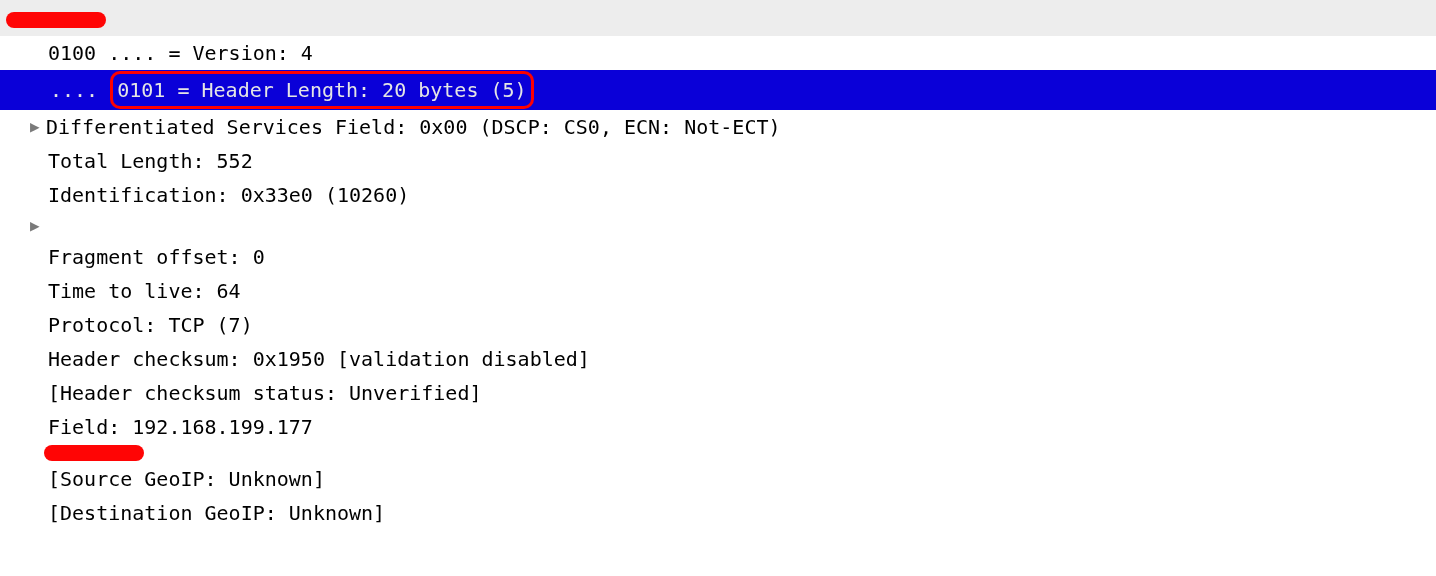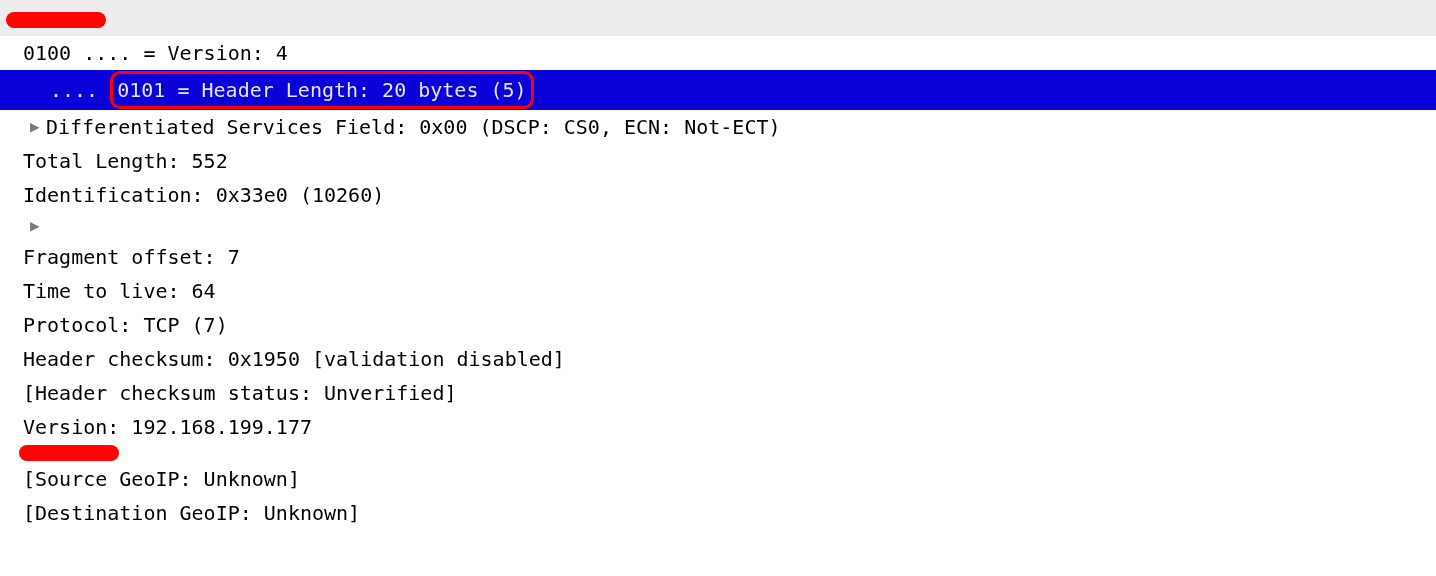--- a/index.html
+++ b/index.html
@@ -21,21 +21,21 @@
     }
     .tree-row {
       padding: 1px 0;
       display: flex;
       align-items: center;
     }
     .indent-1 {
       padding-left: 30px;
     }
     .indent-2 {
-      padding-left: 23px;
+      padding-left: 48px;
       border-radius: 17px;
     }
     .expander {
       display: inline-block;
       width: 14px;
       margin-right: 2px;
       font-size: 16px;
       color: #7a7a7a;
       vertical-align: middle;
     }
@@ -95,41 +95,41 @@
 
 <div class="tree-row indent-2">
   <span class="row-text">Identification: 0x33e0 (10260)</span>
 </div>
 
 <div class="tree-row indent-1">
   <span class="expander">▶</span>
 </div>
 
 <div class="tree-row indent-2">
-  <span class="row-text">Fragment offset: 7</span>
+  <span class="row-text">Fragment offset: 0</span>
 </div>
 
 <div class="tree-row indent-2">
   <span class="row-text">Time to live: 64</span>
 </div>
 
 <div class="tree-row indent-2">
   <span class="row-text">Protocol: TCP (7)</span>
 </div>
 
 <div class="tree-row indent-2">
   <span class="row-text">Header checksum: 0x1950 [validation disabled]</span>
 </div>
 
 <div class="tree-row indent-2">
   <span class="row-text">[Header checksum status: Unverified]</span>
 </div>
 
 <div class="tree-row indent-2">
-  <span class="row-text">Version: 192.168.199.177</span>
+  <span class="row-text">Field: 192.168.199.177</span>
 </div>
 
 <div class="tree-row indent-2">
     <span class="redact"></span>
 </div>
 
 <div class="tree-row indent-2">
   <span class="row-text">[Source GeoIP: Unknown]</span>
 </div>
 

